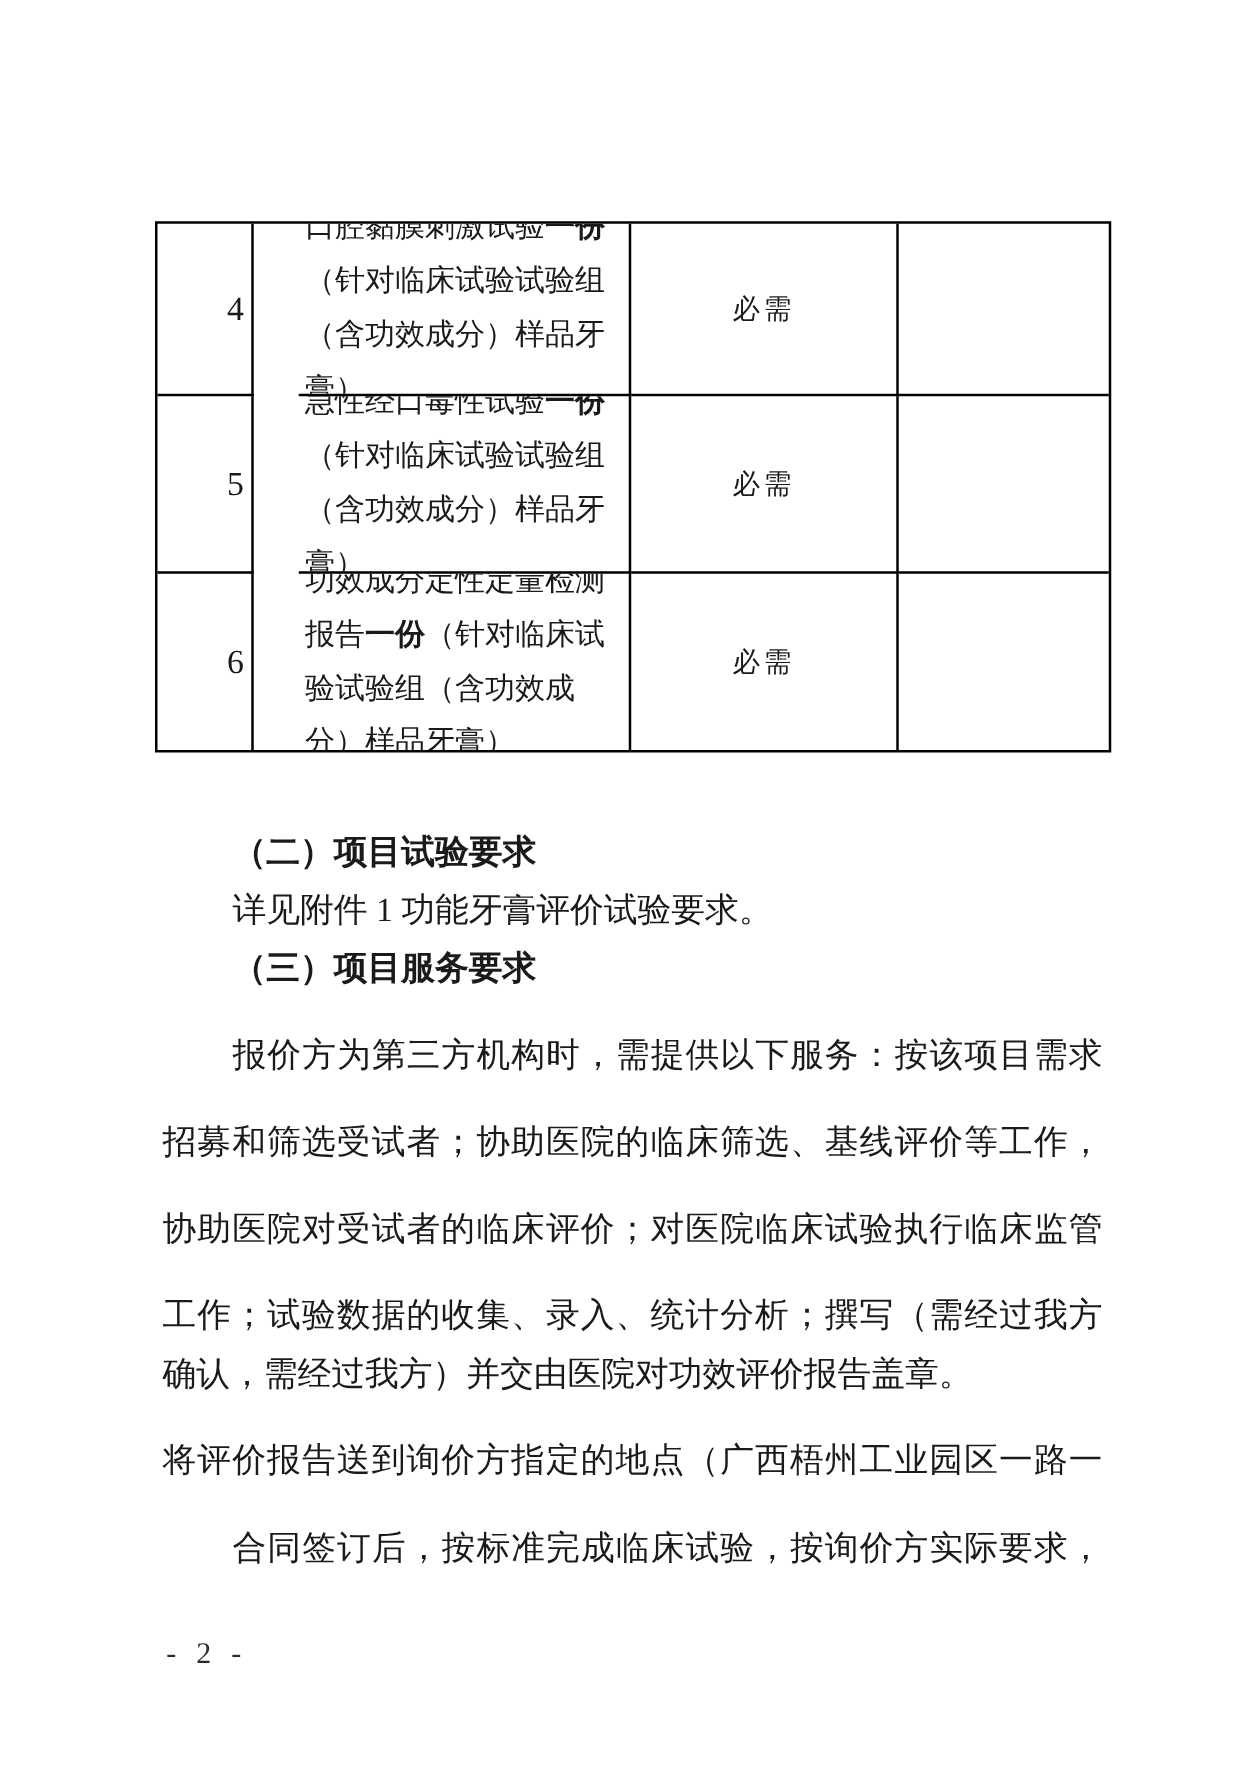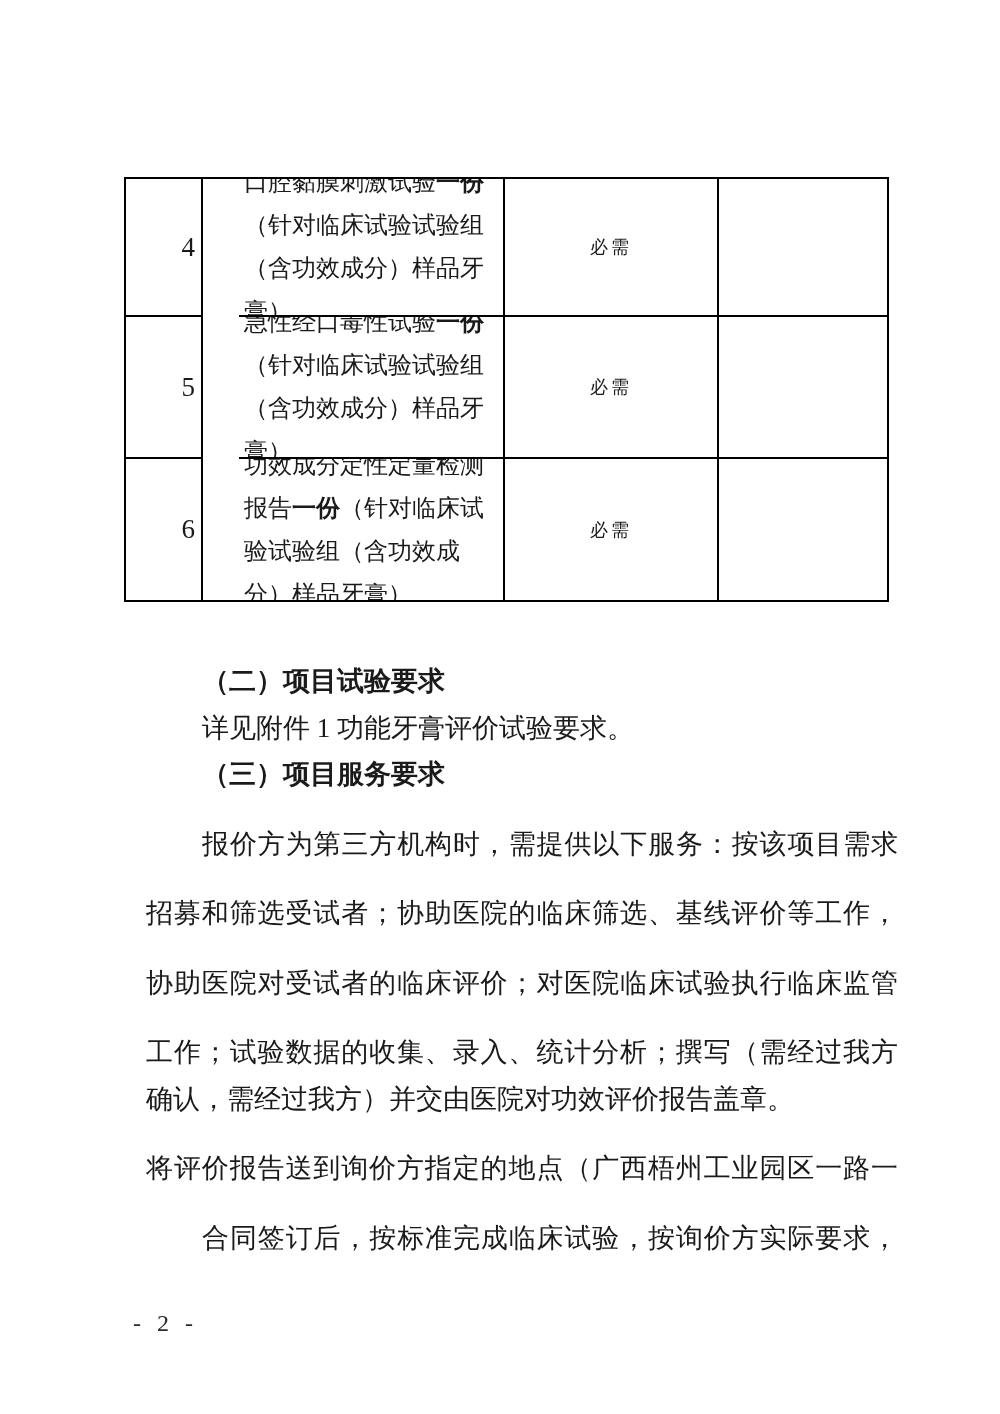--- a/index.html
+++ b/index.html
@@ -45,34 +45,34 @@
     font-size: 24px;
     line-height: 43px;
     text-align: left;
     margin-left: 36px;
   }
   .cell-desc b { font-weight: bold; }
   .cell-req {
     display: flex;
     align-items: center;
     justify-content: center;
-    font-size: 18px;
+    font-size: 22px;
     letter-spacing: 3px;
   }
   .cell-remark {
     display: flex;
     align-items: center;
     justify-content: center;
     font-size: 26px;
   }
 
   
   .textflow {
     position: absolute;
-    left: 146px;
+    left: 130px;
     top: 658px;
     width: 752px;
     font-size: 27px;
   }
   .line {
     height: 46.5px;
     line-height: 46.5px;
     text-align: left;
   }
   .l-just {

